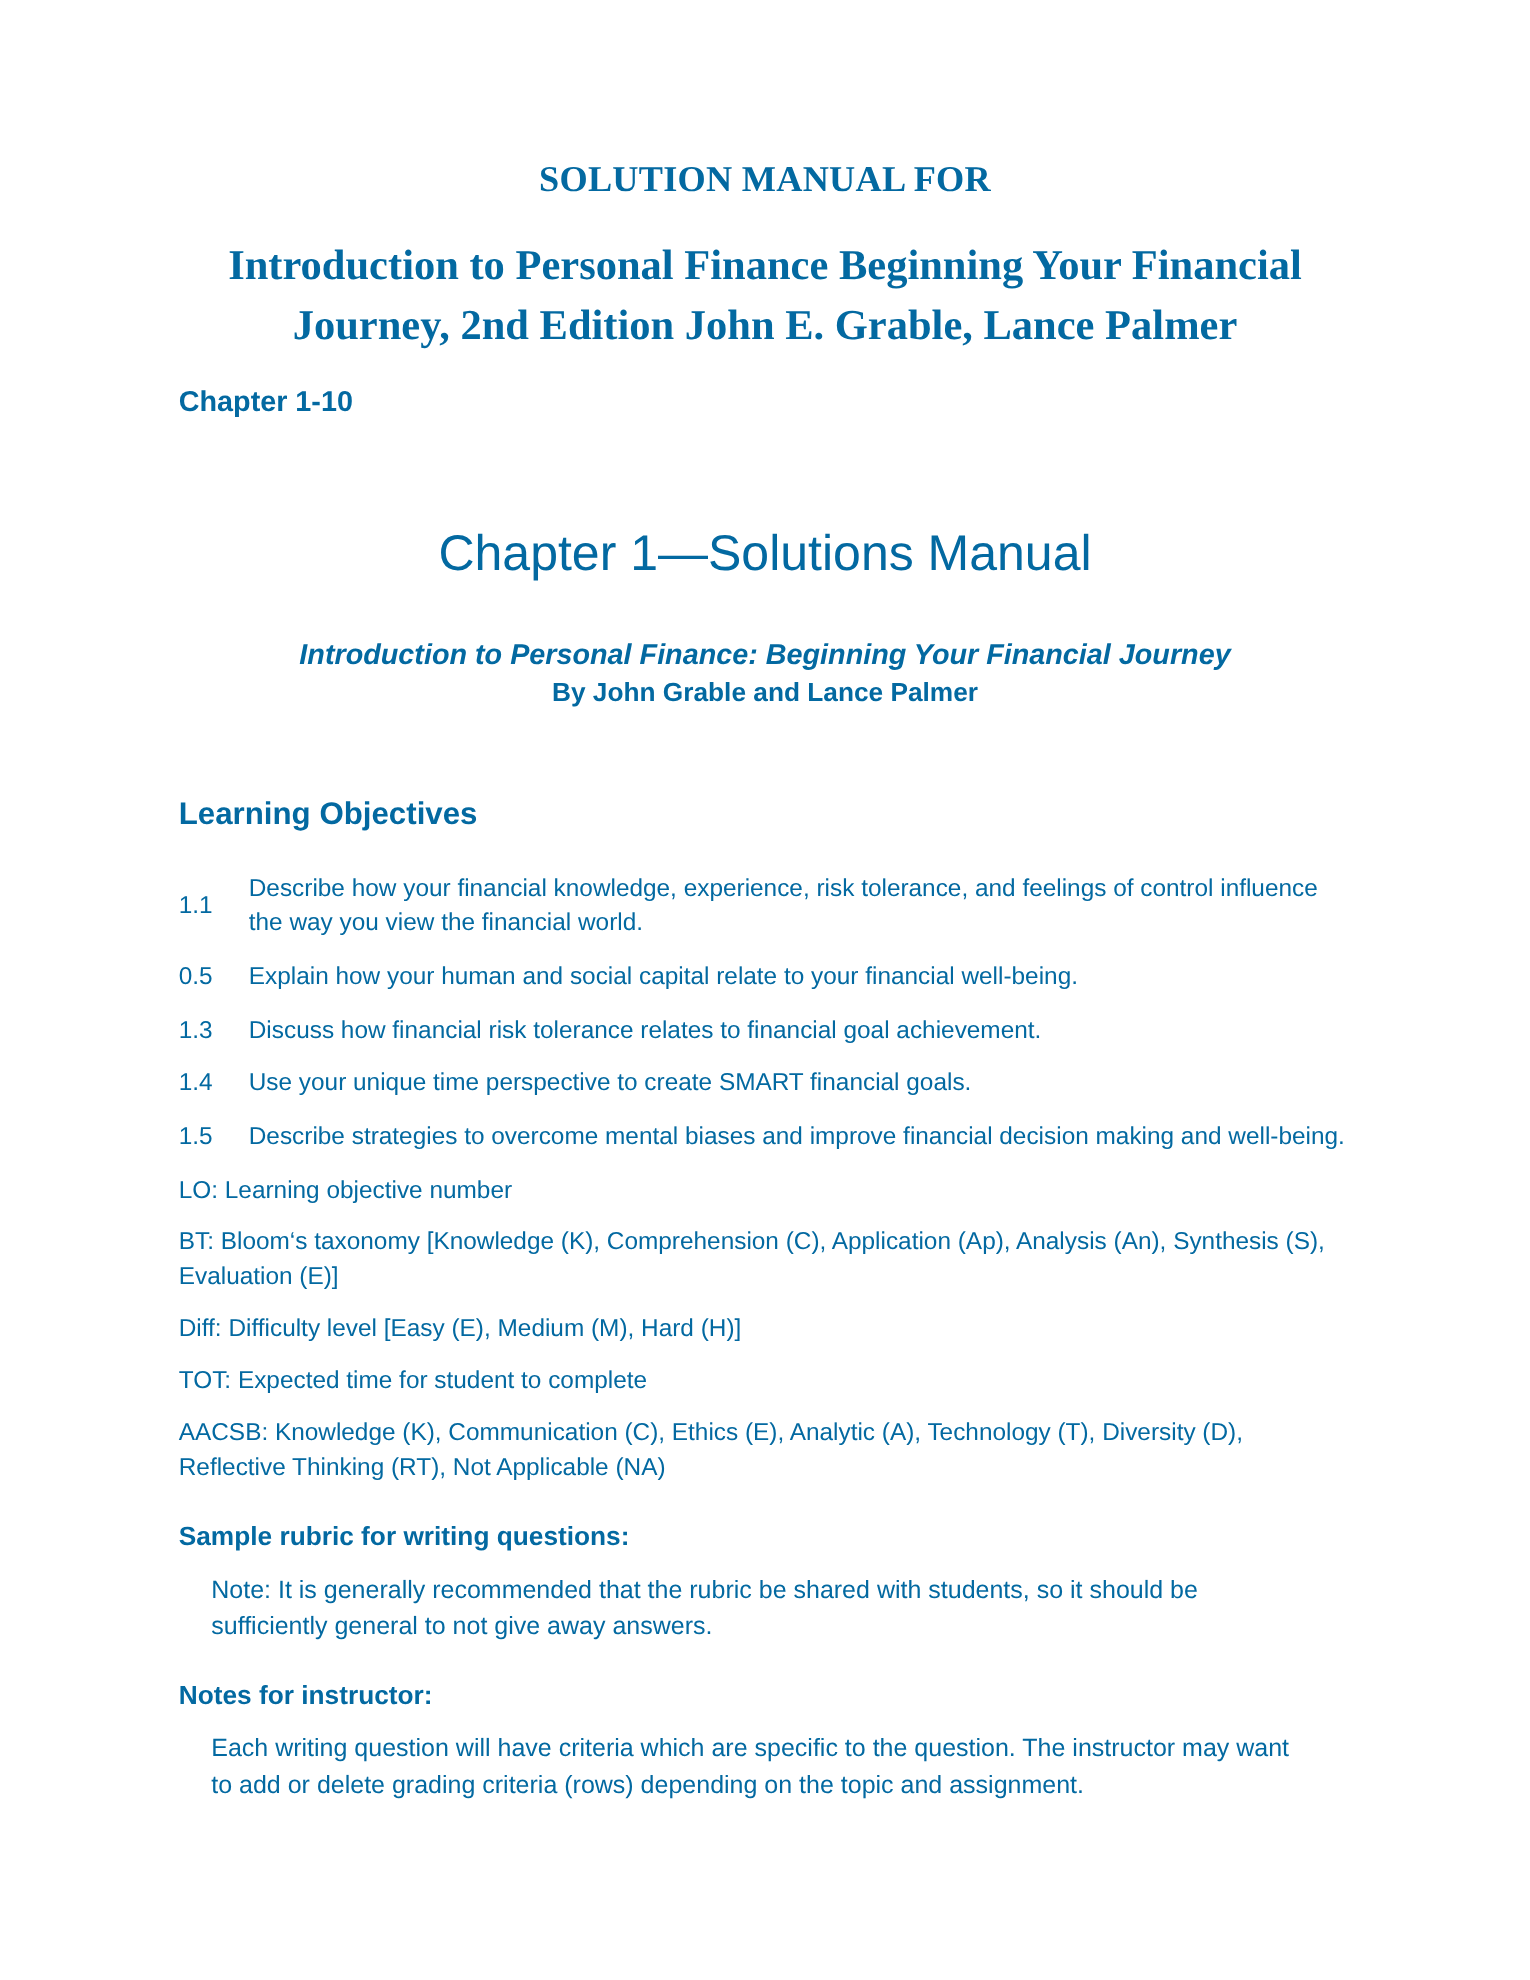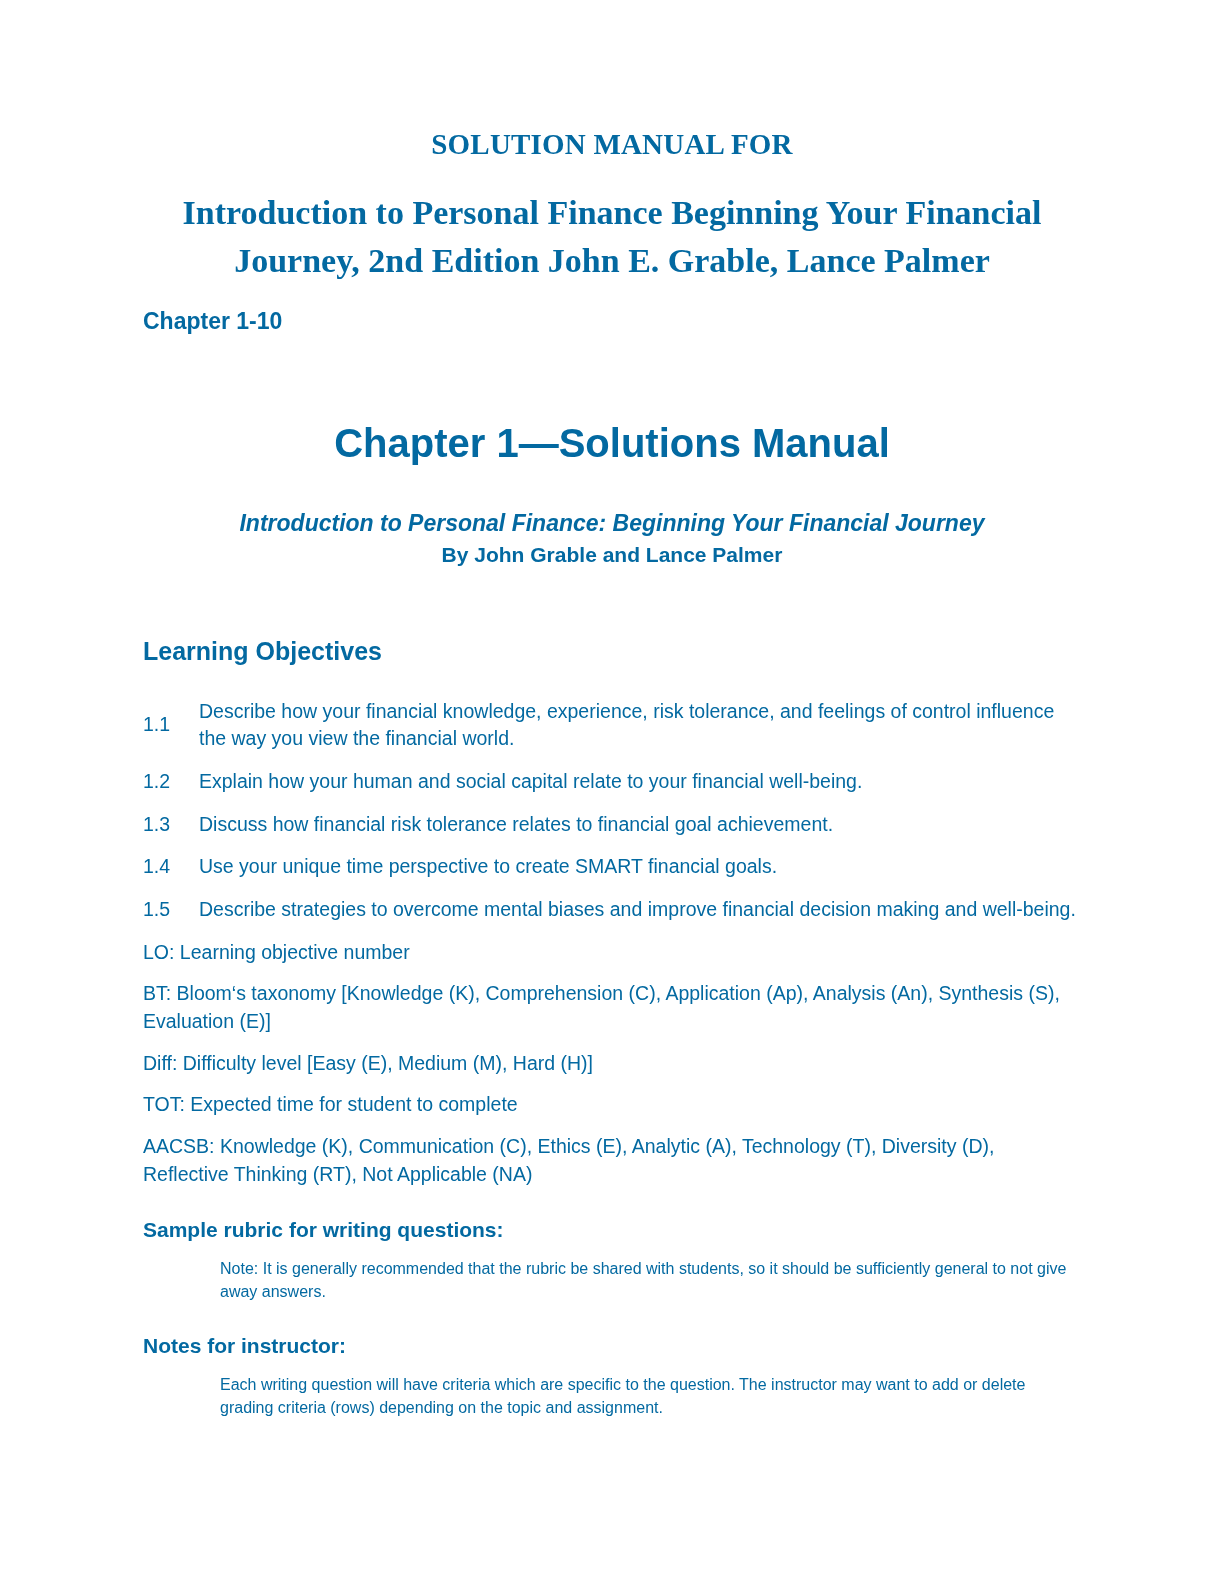--- a/index.html
+++ b/index.html
@@ -37,21 +37,21 @@
     margin: 0 auto 22px auto;
   }
   .chapter-range {
     font-weight: bold;
     font-size: 23px;
     margin: 18px 0 0 0;
   }
 
   
   .chapter-title {
-    font-weight: bold;
+    font-weight: normal;
     font-size: 40px;
     text-align: center;
     margin: 86px 0 0 0;
   }
   .chapter-subtitle {
     font-weight: bold;
     font-size: 21px;
     text-align: center;
     margin: 32px 0 0 0;
   }
@@ -99,23 +99,23 @@
     font-size: 21px;
     margin: 30px 0 0 0;
   }
   .meta-line {
     font-size: 19.5px;
     line-height: 1.42;
     margin: 14px 0 0 0;
     max-width: 940px;
   }
   .indented {
-    font-size: 16px;
+    font-size: 20px;
     line-height: 1.42;
-    margin: 16px 0 0 77px;
+    margin: 16px 0 0 26px;
     max-width: 880px;
   }
 </style>
 </head>
 <body>
 
 <div class="page">
   <div class="content">
 
     <h2 class="kicker">SOLUTION MANUAL FOR</h2>
@@ -132,21 +132,21 @@
     <p class="byline">By John Grable and Lance Palmer</p>
 
     <h2 class="section-heading">Learning Objectives</h2>
 
     <div class="lo-list">
       <div class="lo-item">
         <span class="lo-num">1.1</span>
         <span class="lo-text">Describe how your financial knowledge, experience, risk tolerance, and feelings of control influence the way you view the financial world.</span>
       </div>
       <div class="lo-item">
-        <span class="lo-num">1.2</span>
+        <span class="lo-num">0.5</span>
         <span class="lo-text">Explain how your human and social capital relate to your financial well-being.</span>
       </div>
       <div class="lo-item">
         <span class="lo-num">1.3</span>
         <span class="lo-text">Discuss how financial risk tolerance relates to financial goal achievement.</span>
       </div>
       <div class="lo-item">
         <span class="lo-num">1.4</span>
         <span class="lo-text">Use your unique time perspective to create SMART financial goals.</span>
       </div>

